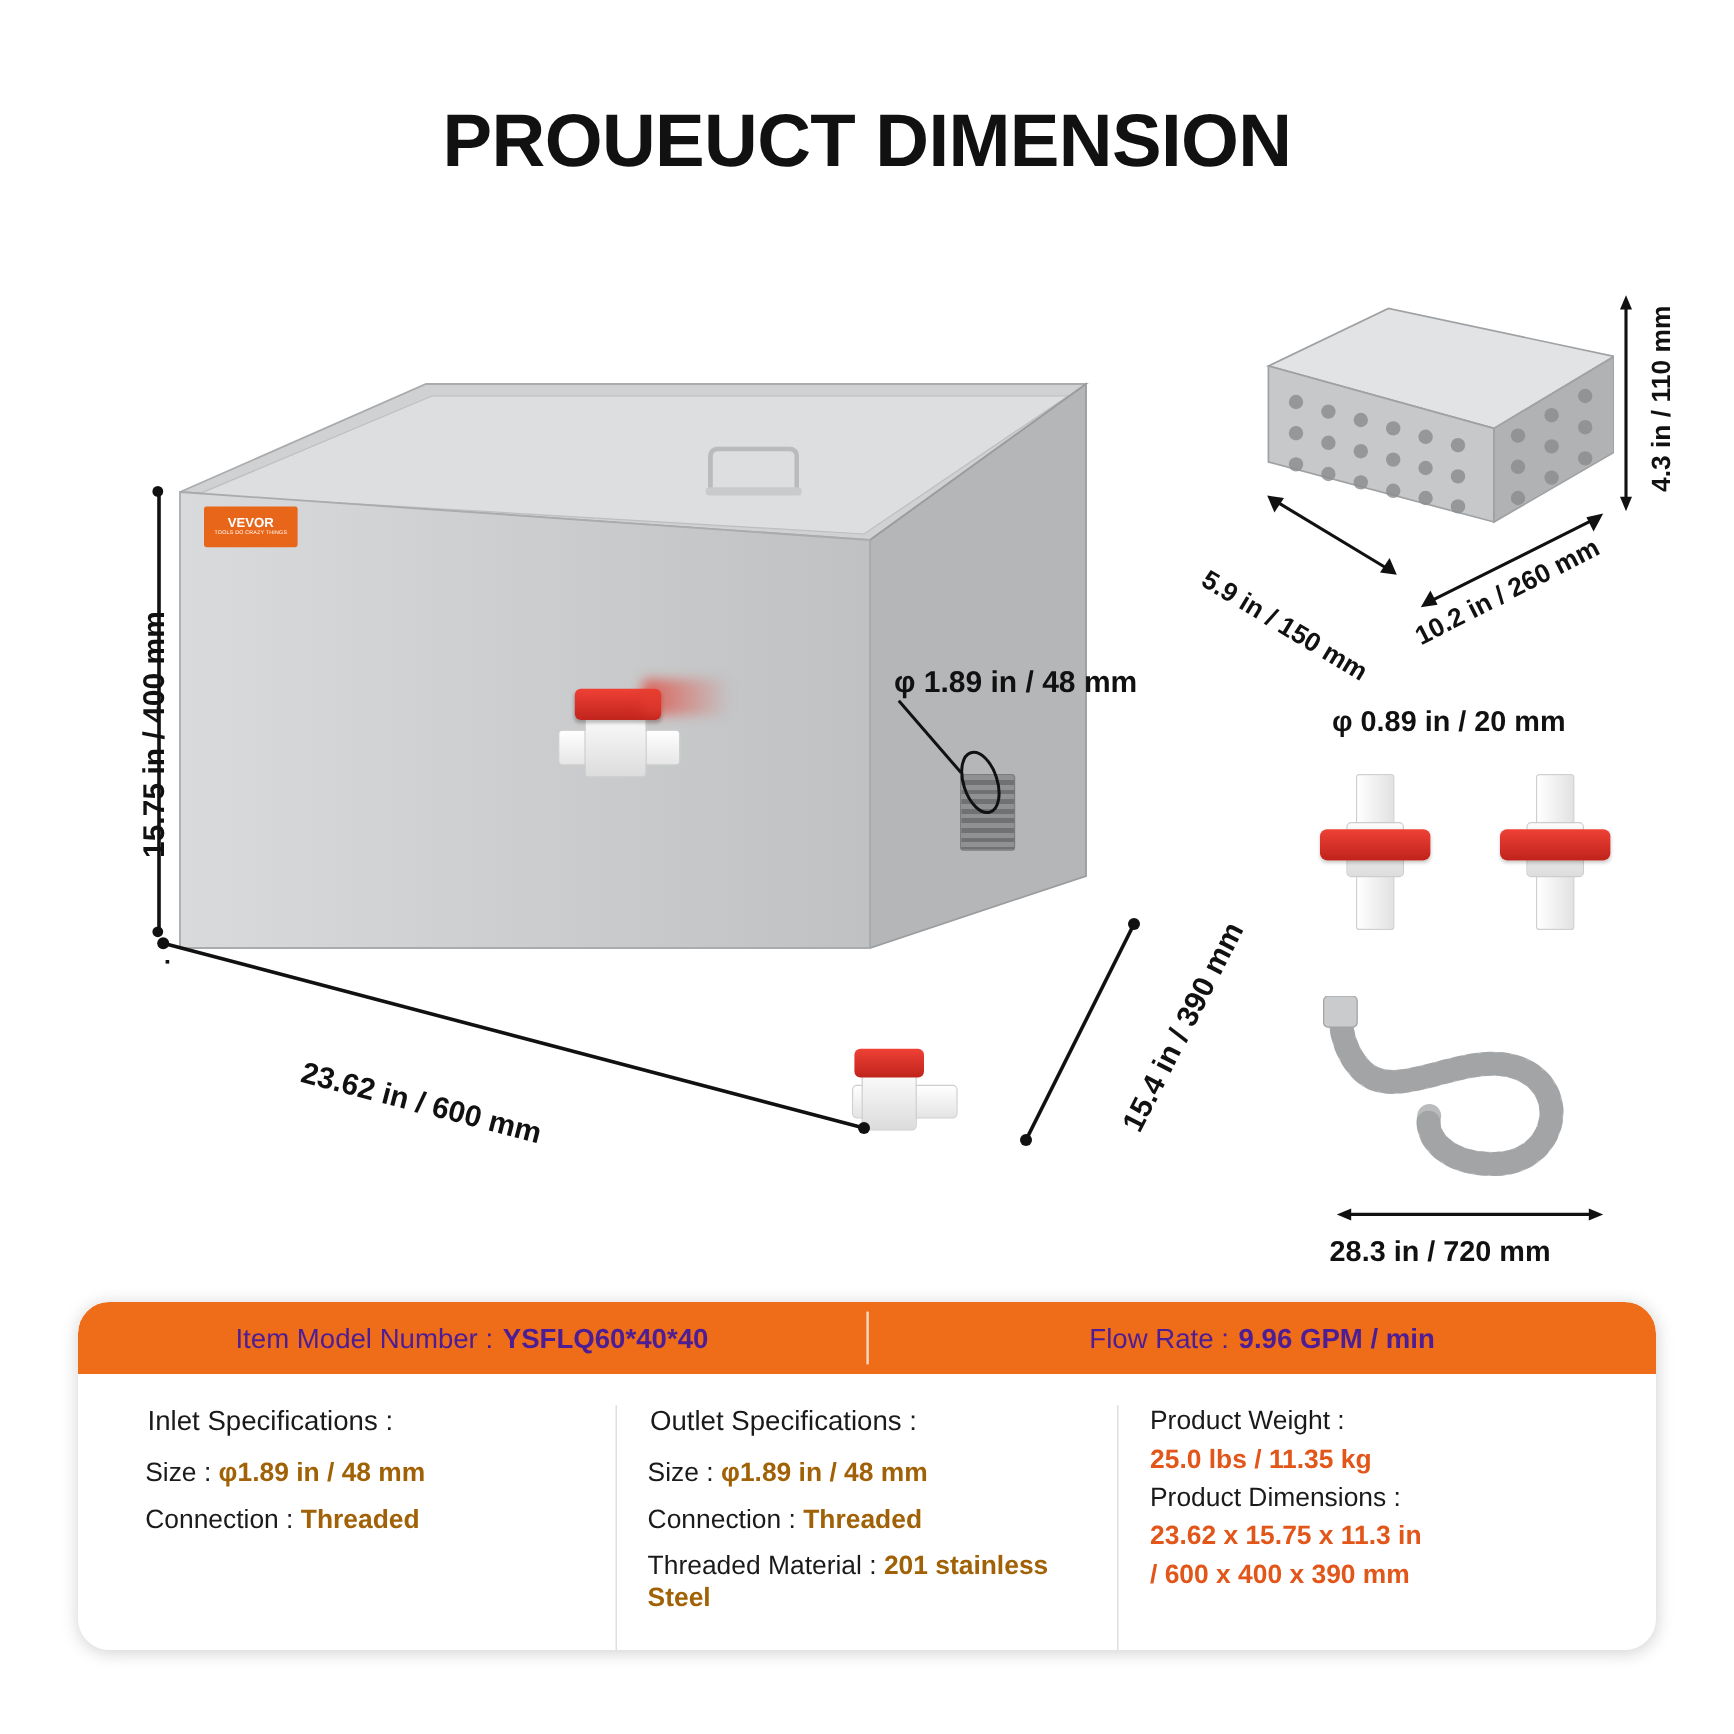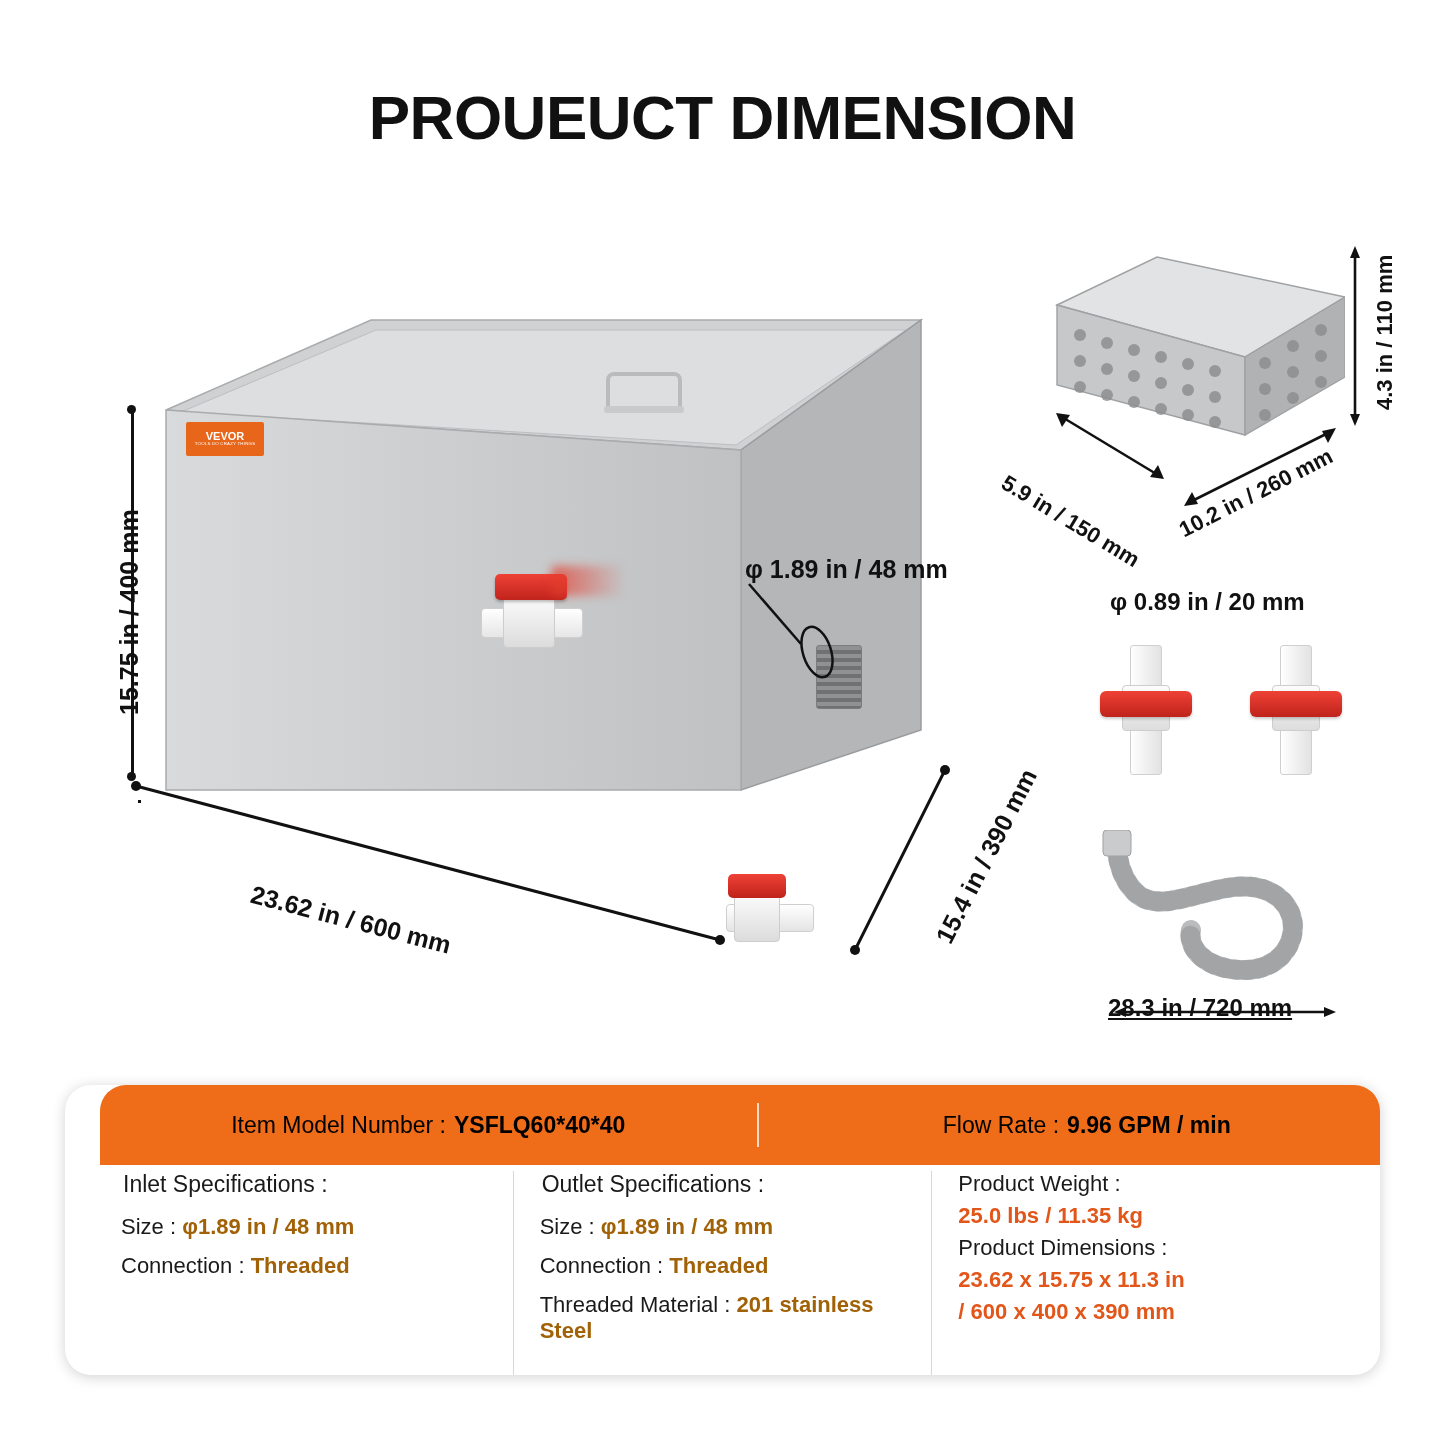--- a/index.html
+++ b/index.html
@@ -17,21 +17,21 @@
   .title{
     position:absolute;top:82px;left:0;width:100%;
     text-align:center;
     font-size:62px;
     font-weight:bold;
     letter-spacing:-0.5px;
     color:#111;
   }
 
   
-  .tank-wrap{position:absolute;left:126px;top:300px;width:860px;height:680px;}
+  .tank-wrap{position:absolute;left:110px;top:300px;width:860px;height:680px;}
 
   
   .vevor{
     position:absolute;left:60px;top:122px;width:78px;height:34px;
     background:#e8661a;border-radius:2px;
     color:#fff;font-size:11px;font-weight:bold;
     display:flex;flex-direction:column;align-items:center;justify-content:center;
     line-height:1.05;
   }
   .vevor .sub{font-size:4.4px;font-weight:normal;letter-spacing:.2px;}
@@ -125,23 +125,23 @@
   .hose{position:absolute;left:1095px;top:830px;width:250px;height:150px;}
 
   
   .spec-panel{
     position:absolute;left:65px;top:1085px;width:1315px;height:290px;
     background:#fff;border-radius:26px;
     box-shadow:0 2px 14px rgba(0,0,0,.18);
     overflow:hidden;
   }
   .spec-header{
-    position:absolute;left:0;top:0;width:100%;height:80px;
+    position:absolute;left:0;top:0;width:100%;height:60px;
     background:#ef6c18;border-radius:26px 26px 0 0;
-    display:flex;align-items:center;color:#000000;margin-left:35px;
+    display:flex;align-items:center;color:#4c1d95;
   }
   .spec-header .cell{
     flex:1;display:flex;align-items:center;justify-content:center;
     font-size:23px;gap:8px;
   }
   .spec-header .cell .lbl{font-weight:normal;}
   .spec-header .cell .val{font-weight:bold;}
   .spec-header .divider{width:2px;height:44px;background:rgba(255,255,255,.75);}
 
   .spec-body{
@@ -316,21 +316,21 @@
       <path d="M22,6 C22,6 18,40 40,62 C70,92 130,40 175,62 C215,82 200,140 150,140 C110,140 92,118 96,100" stroke="#8f9193" stroke-width="20" fill="none" stroke-linecap="round" stroke-dasharray="3 9" opacity=".55"></path>
       <rect x="8" y="0" width="28" height="26" rx="4" fill="#c9cbcd" stroke="#9fa1a3"></rect>
     </svg>
   </div>
 
   <svg width="230" height="30" style="position:absolute;left:1110px;top:1000px;">
     <line x1="10" y1="12" x2="220" y2="12" stroke="#111" stroke-width="2.6"></line>
     <polygon points="4,12 16,7 16,17" fill="#111"></polygon>
     <polygon points="226,12 214,7 214,17" fill="#111"></polygon>
   </svg>
-  <div class="dim-label" style="left:1108px;top:994px;font-size:24px;text-decoration:underline;">28.3 in / 720 mm</div>
+  <div class="dim-label" style="left:1108px;top:1030px;font-size:24px;">28.3 in / 720 mm</div>
 
   <div class="spec-panel">
 
     <div class="spec-header">
       <div class="cell">
         <span class="lbl">Item Model Number :</span>
         <span class="val">YSFLQ60*40*40</span>
       </div>
       <div class="divider"></div>
       <div class="cell">

